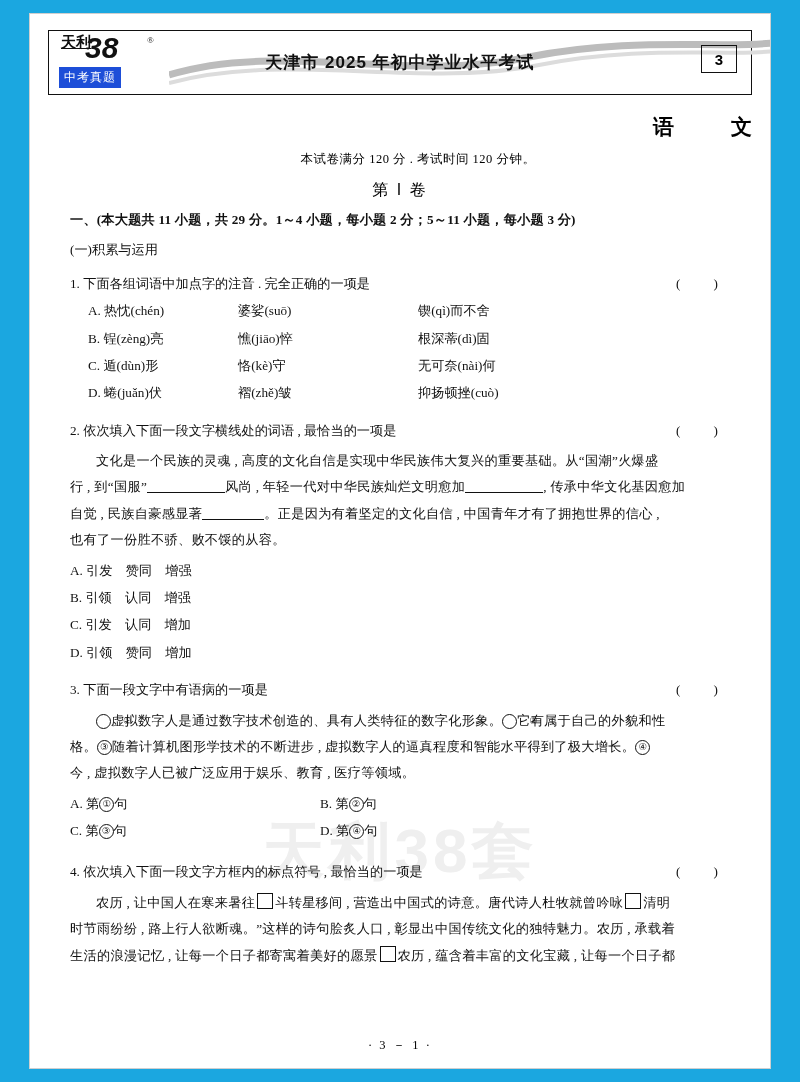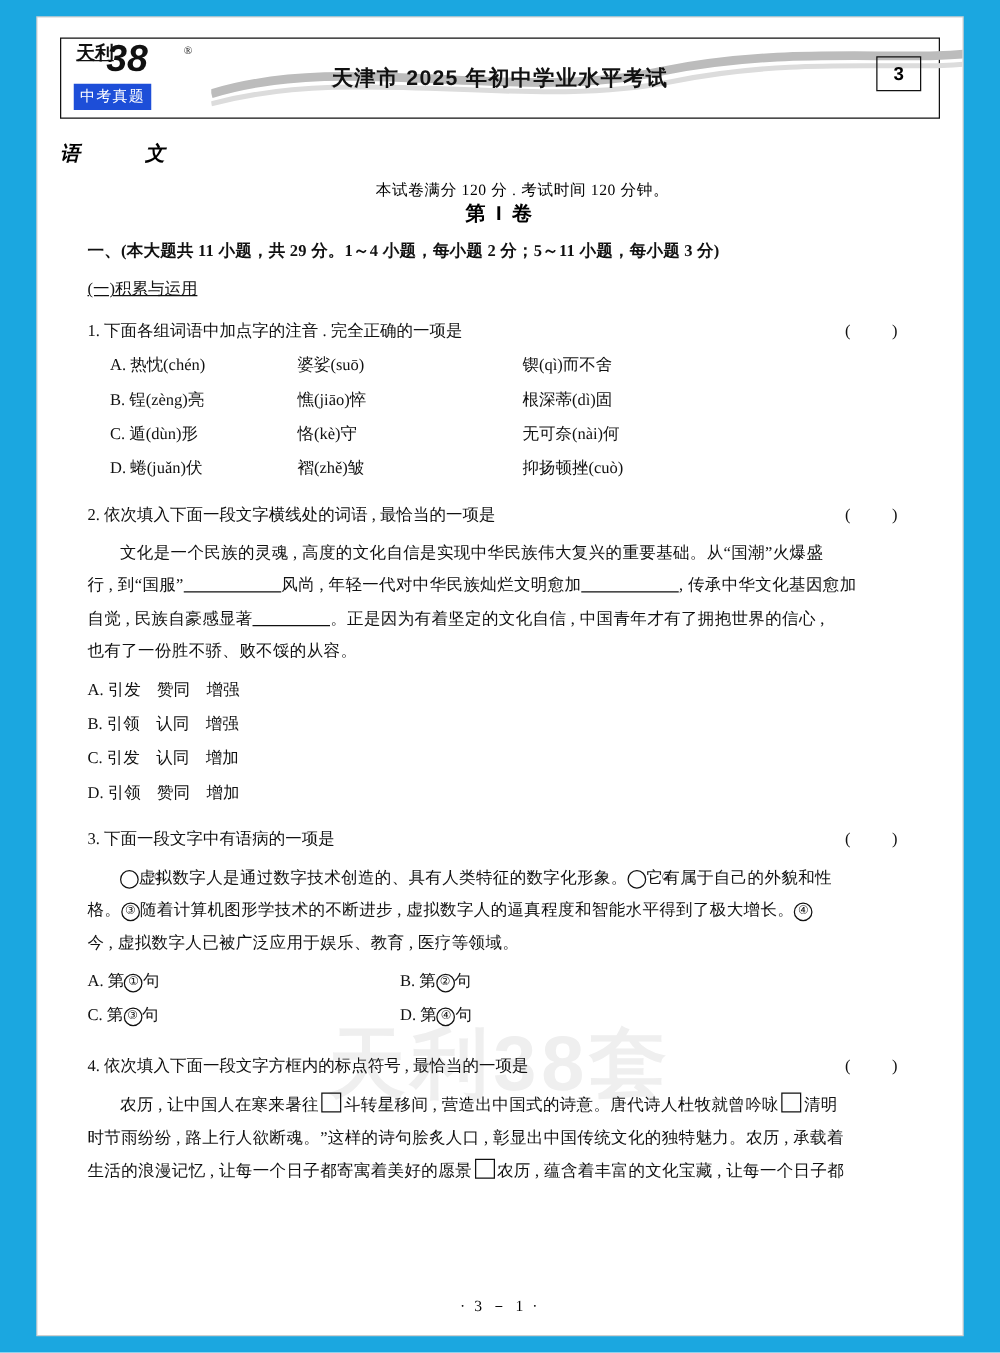--- a/index.html
+++ b/index.html
@@ -85,57 +85,56 @@
     display:flex;align-items:center;justify-content:center;
     font-family:"Liberation Sans", sans-serif;
     font-size:15px;font-weight:bold;
   }
   .curve{
     position:absolute;left:120px;top:0;width:620px;height:62px;
   }
 
   
   .subject{
-    text-align:left;
-    font-family:"Liberation Sans", sans-serif;
-    font-size:16px;font-weight:bold;
+    text-align:right;
+    font-family:"Liberation Sans", sans-serif;
+    font-size:21px;font-weight:bold;
     letter-spacing:18px;
     margin:18px 0 0 0;
     padding-left:18px;
-    font-style:italic;
   }
   .subnote{
     text-align:center;
     font-size:12.5px;
     margin-top:10px;
     letter-spacing:.5px;
     padding-left:36px;
   }
   .juan{
     text-align:center;
     font-family:"Liberation Sans", sans-serif;
-    font-size:16px;font-weight:bold;
+    font-size:16px;font-weight:normal;
+    margin-top:12px;
     letter-spacing:2px;
   }
   .wrap{
     margin:0 42px 0 40px;
     font-size:13.2px;
     line-height:1.62;
     color:#111;
   }
   .sec{
     font-weight:bold;
     margin-top:8px;
     font-size:13.2px;
     letter-spacing:.2px;
   }
   .sub{
     margin-top:9px;
     font-size:13.2px;
-    text-decoration:underline;
   }
   .q{
     margin-top:12px;
     position:relative;
   }
   .q .paren{
     position:absolute;right:0;top:0;
     letter-spacing:10px;
   }
   .opts{

